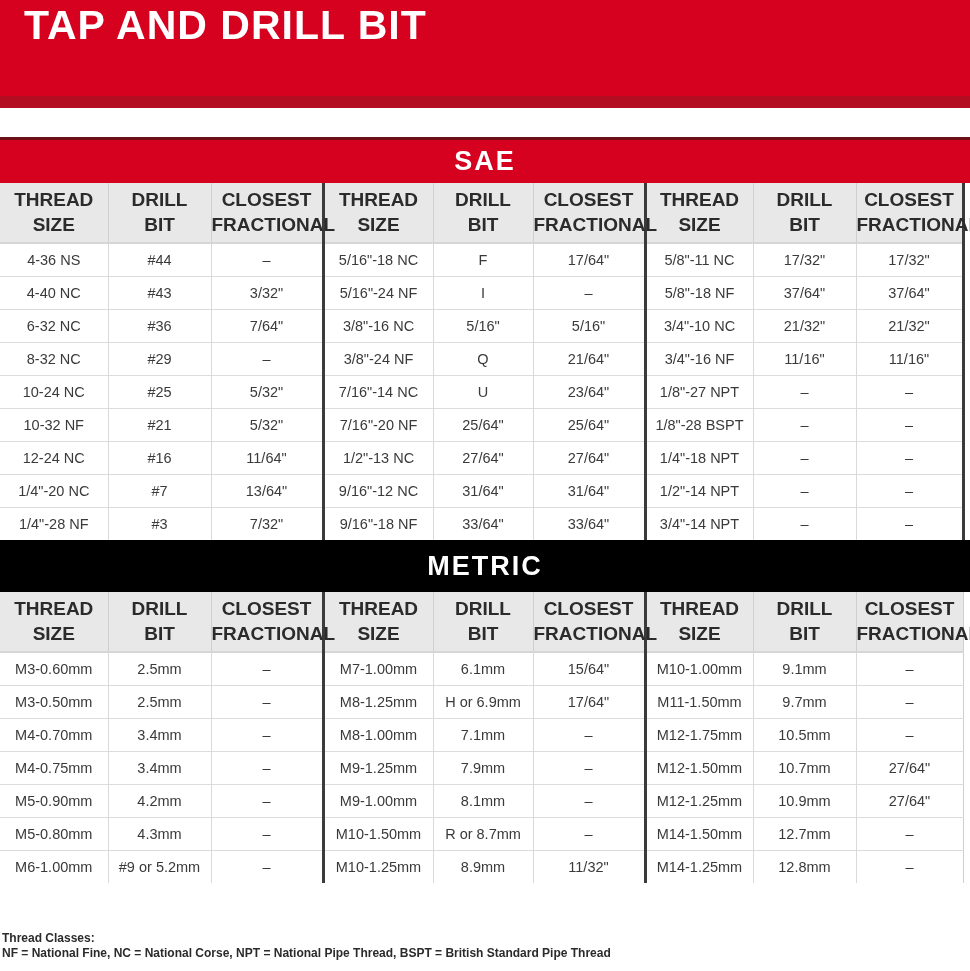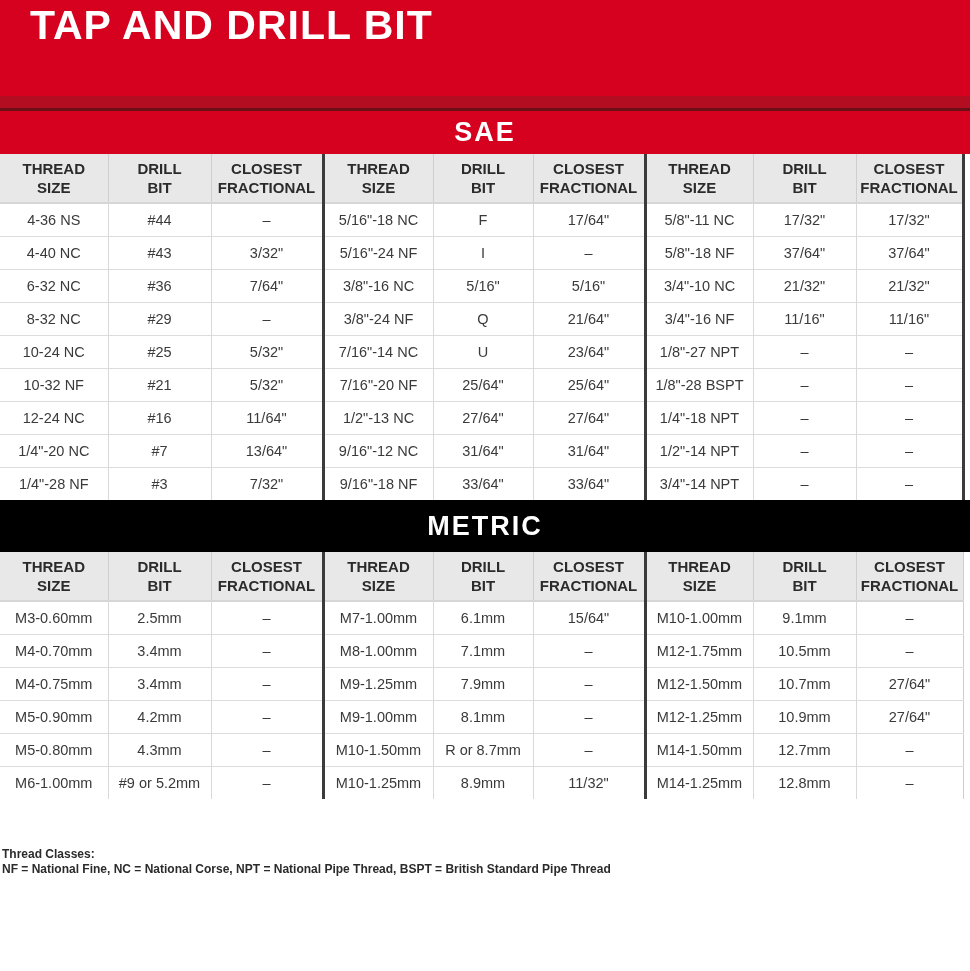--- a/index.html
+++ b/index.html
@@ -9,37 +9,37 @@
     width:970px; height:971px;
     overflow:hidden;
     background:#ffffff;
     font-family:"Liberation Sans", sans-serif;
   }
 
   
   .masthead {
     height:96px;
     background:#d6011f;
-    padding:3px 0 0 30px;
+    padding:3px 0 0 24px;
   }
   .masthead h1 {
     color:#ffffff;
     font-size:41px;
     line-height:45px;
     font-weight:800;
     letter-spacing:1px;
   }
   .masthead-strip {
     height:12px;
     background:#b20d20;
   }
 
   
   .section { margin:0; }
-  .section-sae { }
+  .section-sae { margin-top:29px; }
   .section-metric { }
   .band {
     width:970px;
     text-align:center;
     color:#ffffff;
     font-weight:800;
     letter-spacing:2px;
     font-size:27px;
   }
   .band-red {
@@ -58,22 +58,22 @@
   table {
     border-collapse:collapse;
     table-layout:fixed;
     width:963px;
   }
   .sae-table   { border-right:3px solid #3b3b3b; }
   .metric-table{ border-right:1px solid #cfcfcf; }
 
   th {
     background:#e8e8e8;
-    height:49px;
-    font-size:15px;
+    height:60px;
+    font-size:19px;
     line-height:1.3;
     font-weight:700;
     color:#2b2b2b;
     white-space:pre-line;
     text-align:center;
     vertical-align:middle;
     border-left:1px solid #cfcfcf;
     border-bottom:2px solid #d6d6d6;
   }
   td {
@@ -299,20 +299,31 @@
             <td>2.5mm</td>
             <td>–</td>
             <td class="group-start">M7-1.00mm</td>
             <td>6.1mm</td>
             <td>15/64"</td>
             <td class="group-start">M10-1.00mm</td>
             <td>9.1mm</td>
             <td>–</td>
           </tr>
           <tr>
+            <td>M3-0.50mm</td>
+            <td>2.5mm</td>
+            <td>–</td>
+            <td class="group-start">M8-1.25mm</td>
+            <td>H or 6.9mm</td>
+            <td>17/64"</td>
+            <td class="group-start">M11-1.50mm</td>
+            <td>9.7mm</td>
+            <td>–</td>
+          </tr>
+          <tr>
             <td>M4-0.70mm</td>
             <td>3.4mm</td>
             <td>–</td>
             <td class="group-start">M8-1.00mm</td>
             <td>7.1mm</td>
             <td>–</td>
             <td class="group-start">M12-1.75mm</td>
             <td>10.5mm</td>
             <td>–</td>
           </tr>

